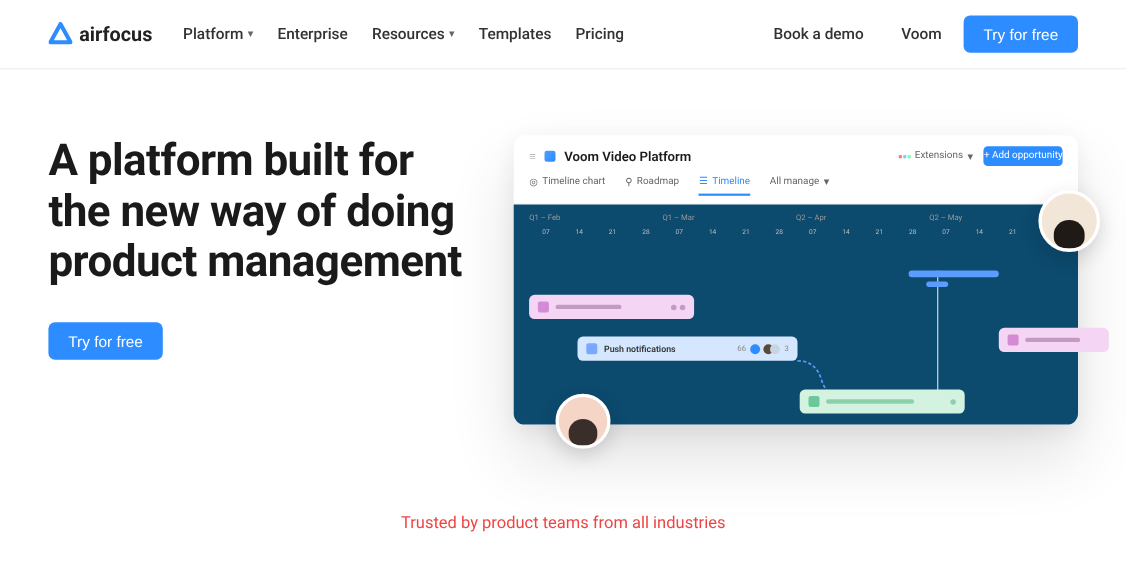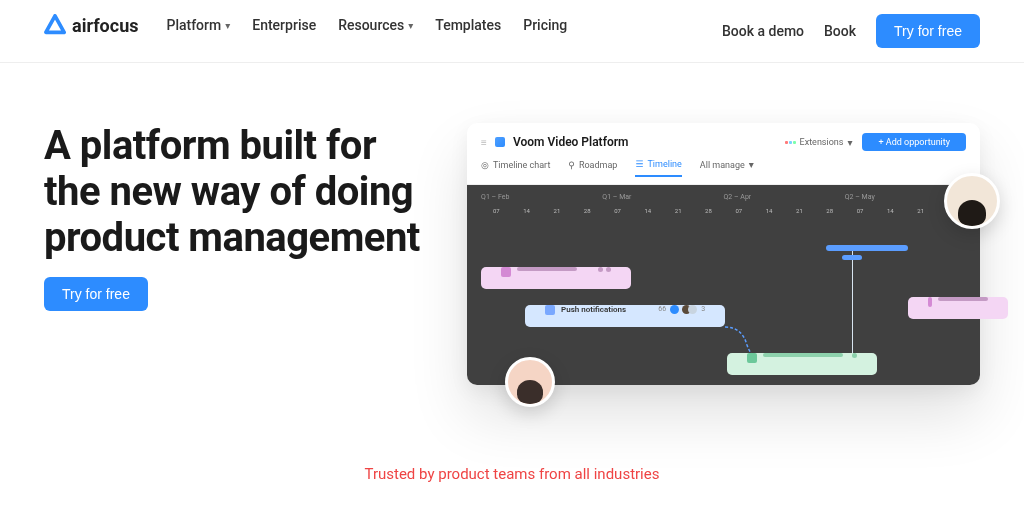--- a/index.html
+++ b/index.html
@@ -1,58 +1,58 @@
 <!DOCTYPE html>
 <html><head>
   <meta charset="utf-8">
   <style>
     * { margin: 0; padding: 0; box-sizing: border-box; }
     body { font-family: -apple-system, BlinkMacSystemFont, 'Segoe UI', Roboto, sans-serif; background: #fff; color: #1a1a1a; width: 1024px; }
     
     
-    .header { display: flex; align-items: flex-start; justify-content: space-between; padding: 14px 44px; border-bottom: 1px solid #eee; }
+    .header { display: flex; align-items: center; justify-content: space-between; padding: 14px 44px; border-bottom: 1px solid #eee; }
     .header-left { display: flex; align-items: center; gap: 28px; }
     .logo { display: flex; align-items: center; gap: 6px; font-weight: 700; font-size: 18px; color: #222; }
     .logo-icon { width: 22px; height: 22px; }
     .nav { display: flex; align-items: center; gap: 22px; }
     .nav-item { font-size: 14px; font-weight: 500; color: #333; cursor: pointer; display: flex; align-items: center; gap: 4px; }
     .chevron { font-size: 10px; color: #666; }
     .header-right { display: flex; align-items: center; gap: 20px; }
-    .header-link { font-size: 14px; font-weight: 500; color: #333; cursor: pointer; }
+    .header-link { font-size: 14px; font-weight: 500; color: #333; cursor: pointer; margin-left: 14px; }
     .btn-primary { background: #2d8cff; color: #fff; padding: 9px 18px; border-radius: 6px; font-size: 14px; font-weight: 500; cursor: pointer; border: none; }
     
     
     .hero { display: flex; padding: 60px 44px 20px; gap: 30px; }
     .hero-left { flex: 0 0 42%; }
-    .hero-title { font-size: 40px; font-weight: 700; line-height: 1.15; letter-spacing: -0.5px; color: #1a1a1a; margin-bottom: 16px; }
+    .hero-title { font-size: 40px; font-weight: 700; line-height: 1.15; letter-spacing: -0.5px; color: #1a1a1a; margin-bottom: 32px; }
     .hero-sub { font-size: 15px; line-height: 1.55; color: #444; margin-bottom: 24px; max-width: 400px; }
     
     
     .hero-right { flex: 1; position: relative; }
     .app-card { background: #fff; border-radius: 10px; box-shadow: 0 30px 60px rgba(0,0,0,0.12), 0 6px 20px rgba(0,0,0,0.06); padding: 0; overflow: visible; position: relative; }
     .app-header { display: flex; align-items: center; justify-content: space-between; padding: 10px 14px 8px; }
     .app-title-wrap { display: flex; align-items: center; gap: 8px; font-size: 12px; font-weight: 600; }
     .app-title-icon { width: 10px; height: 10px; background: linear-gradient(135deg,#4d9fff,#2d8cff); border-radius: 2px; }
     .app-actions { display: flex; align-items: center; gap: 10px; }
     .ext-chip { display: flex; align-items: center; gap: 4px; font-size: 9px; color: #666; }
     .ext-dots { display: inline-flex; gap: 1px; }
     .ext-dots span { width: 3px; height: 3px; border-radius: 1px; }
-    .btn-tiny { background: #2d8cff; color: #fff; font-size: 9px; padding: 4px 16px; border-radius: 4px; cursor: pointer; }
+    .btn-tiny { background: #2d8cff; color: #fff; font-size: 9px; padding: 4px 0; border-radius: 4px; cursor: pointer; }
     
     .app-tabs { display: flex; align-items: center; gap: 18px; padding: 0 14px 8px; border-bottom: 1px solid #f0f0f0; font-size: 9px; color: #666; }
     .app-tab { display: flex; align-items: center; gap: 4px; padding-bottom: 6px; cursor: pointer; }
     .app-tab.active { color: #2d8cff; border-bottom: 2px solid #2d8cff; margin-bottom: -1px; }
     
-    .timeline-area { position: relative; padding: 8px 14px 40px; background: #404040; border-radius: 0 0 10px 10px; min-height: 200px; }
+    .timeline-area { position: relative; padding: 8px 14px 40px; background: #0c4a6e; border-radius: 0 0 10px 10px; min-height: 200px; }
     .month-row { display: flex; font-size: 7px; color: #999; }
     .month-col { flex: 1; }
     .day-row { display: flex; font-size: 6px; color: #bbb; margin-top: 6px; margin-bottom: 10px; }
     .day-cell { flex: 1; text-align: center; }
     
-    .bar { position: absolute; height: 22px; border-radius: 5px; display: flex; padding: 0 20px; }
+    .bar { position: absolute; height: 22px; border-radius: 5px; display: flex; align-items: center; padding: 0 8px; }
     .bar-pink { background: #f4d6f4; }
     .bar-blue { background: #d5e7ff; }
     .bar-green { background: #d4f2e0; }
     .bar-thin { position: absolute; height: 6px; border-radius: 3px; background: #5b9dff; }
     .bar-dots { width: 5px; height: 5px; border-radius: 50%; margin-left: 3px; }
     .bar-label { font-size: 8px; font-weight: 600; color: #333; }
     .bar-line { height: 4px; border-radius: 2px; flex: 0 0 auto; }
     .bar-sq { width: 10px; height: 10px; border-radius: 2px; margin-right: 6px; }
     
     .avatar { position: absolute; border-radius: 50%; background: #fff; box-shadow: 0 6px 18px rgba(0,0,0,0.15); overflow: hidden; border: 3px solid #fff; }
@@ -93,21 +93,21 @@
       <div class="nav-item">
         <span>Templates</span>
       </div>
       <div class="nav-item">
         <span>Pricing</span>
       </div>
     </div>
   </div>
   <div class="header-right">
     <span class="header-link">Book a demo</span>
-    <span class="header-link">Book</span>
+    <span class="header-link">Voom</span>
     <button class="btn-primary">Try for free</button>
   </div>
 </div>
 
 <div class="hero">
   <div class="hero-left">
     <h1 class="hero-title">A platform built for the new way of doing product management</h1>
     <button class="btn-primary">Try for free</button>
   </div>
   <div class="hero-right">

